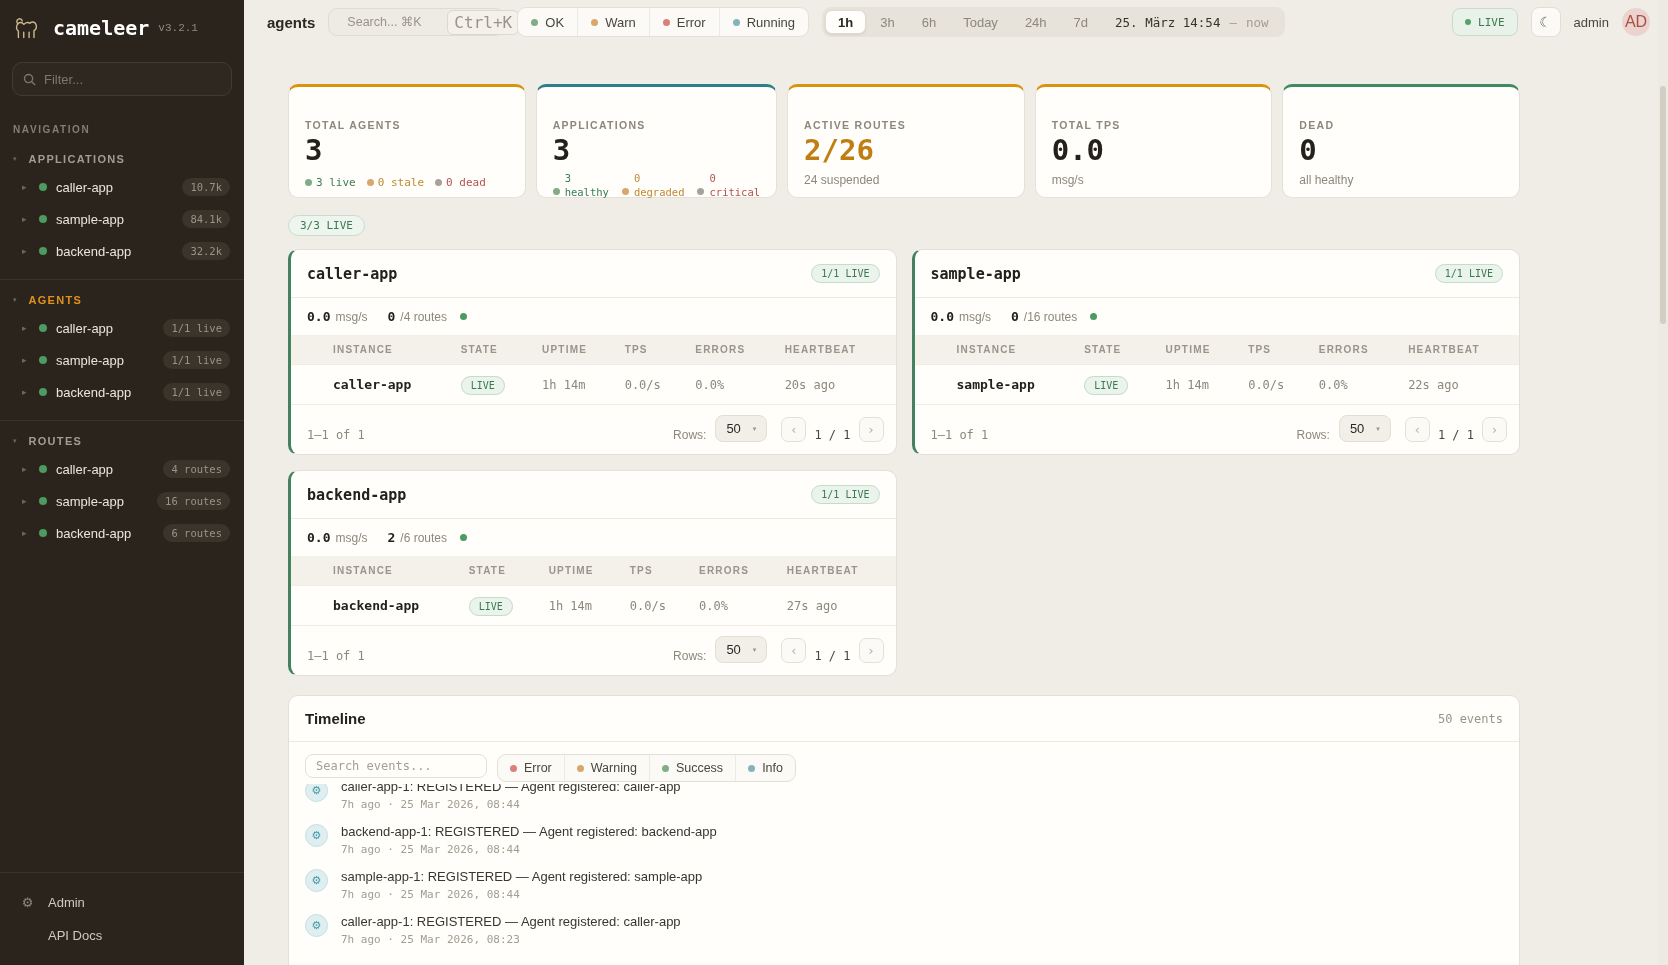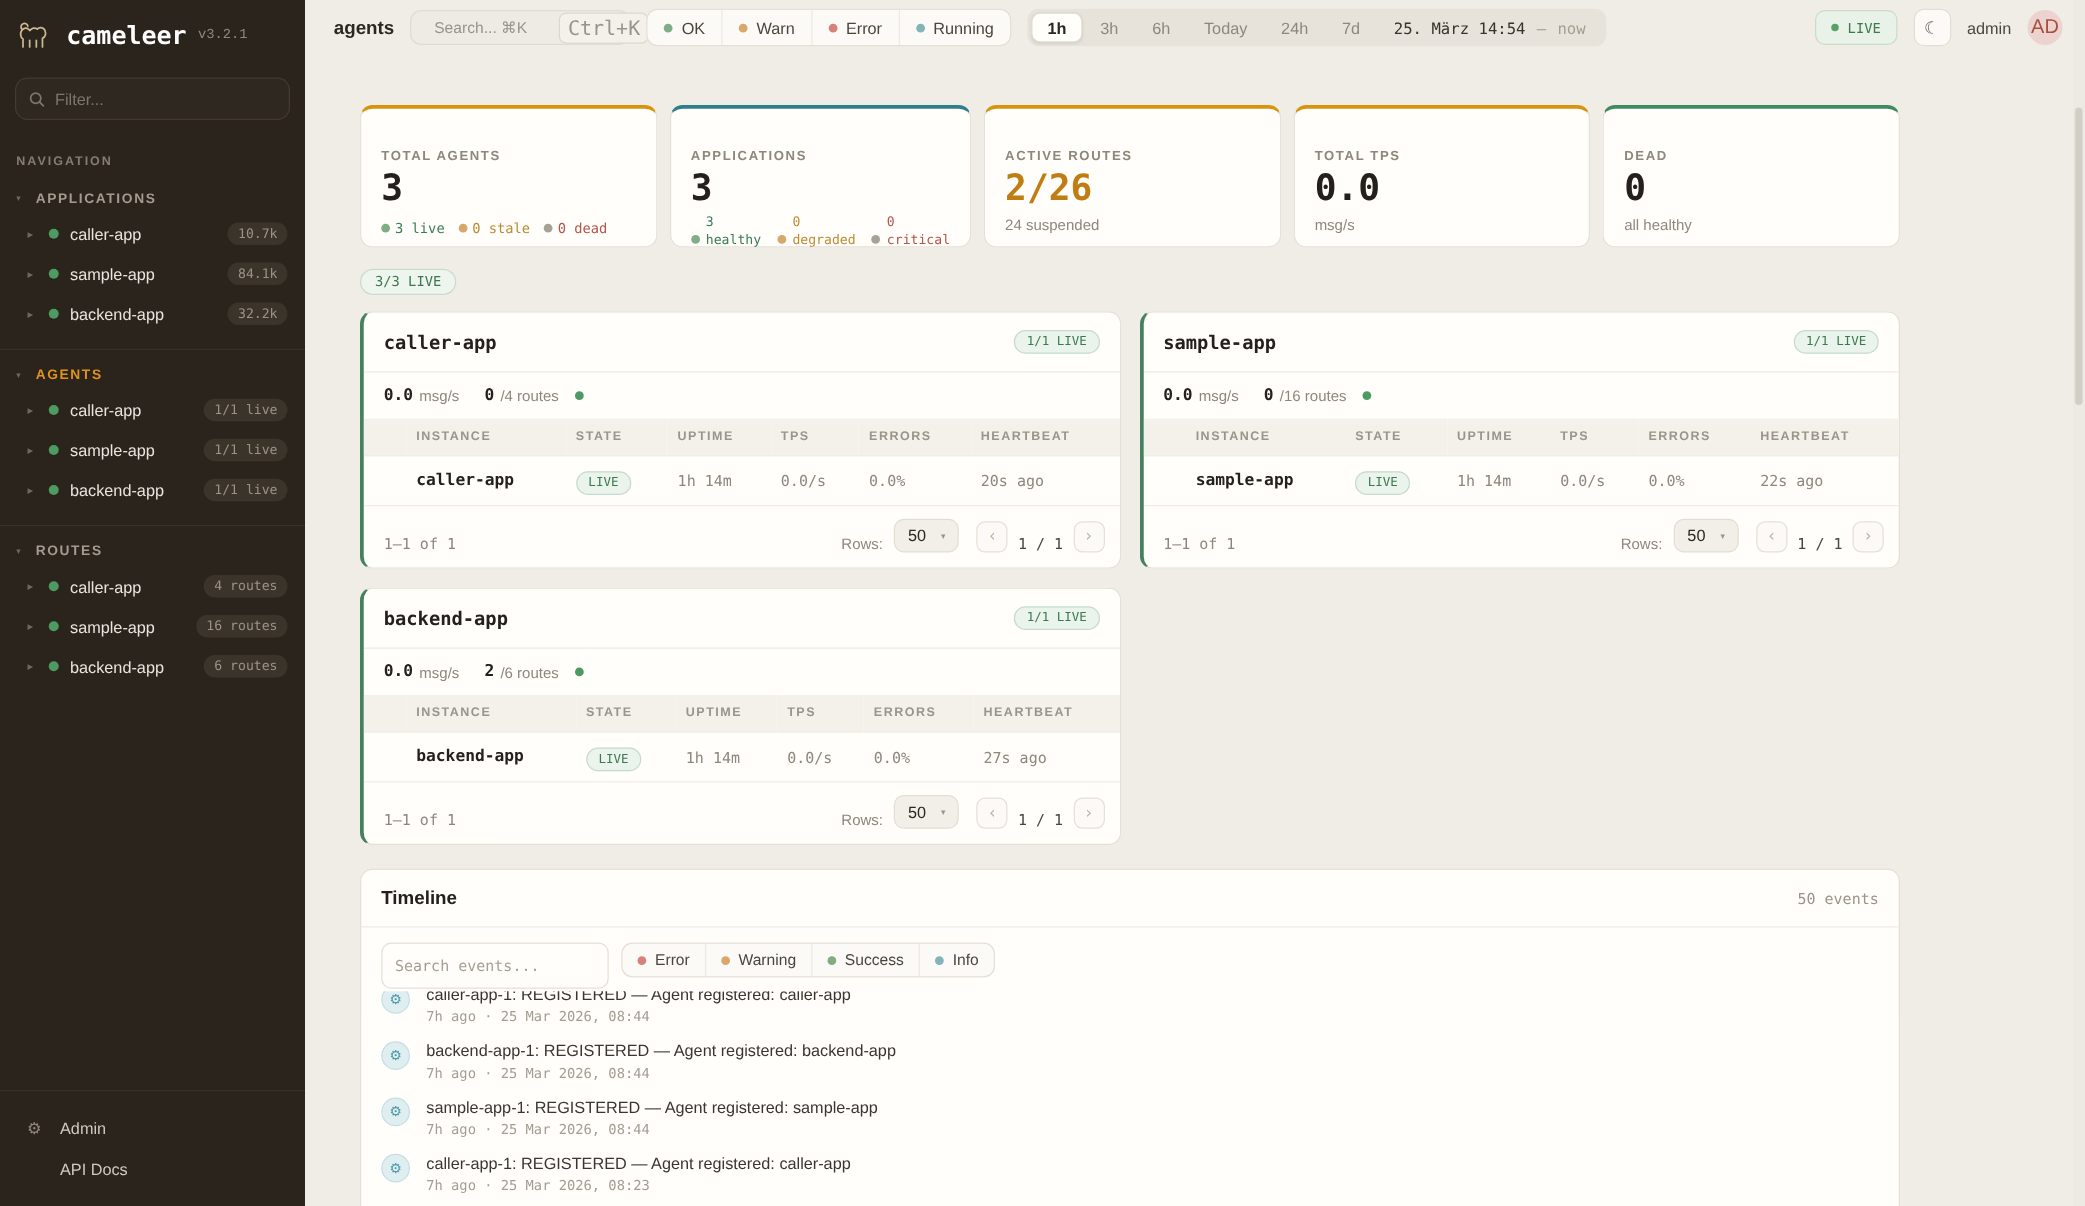--- a/index.html
+++ b/index.html
@@ -102,21 +102,21 @@
   .page-btn{width:25px;height:25px;border:1px solid #e5e1d7;background:#fbfaf6;border-radius:7px;display:flex;align-items:center;justify-content:center;color:#b9b2a5;margin-left:14px;cursor:pointer;font-size:13px}
   .page-btn.next{margin-left:8px}
   .page-info{color:#4a463e;margin-left:8px}
 
   
   .timeline-card{width:1232px;margin-top:19px;background:#fffefb;border:1px solid #e4e0d7;border-radius:10px;height:420px;overflow:hidden}
   .tl-head{display:flex;justify-content:space-between;align-items:center;padding:14px 16px;border-bottom:1px solid #eeeae2}
   .tl-title{font-weight:bold;font-size:15px;color:#24211c}
   .tl-count{font-family:"DejaVu Sans Mono",monospace;font-size:12px;color:#9a948a}
   .tl-filter{display:flex;gap:10px;padding:12px 16px 2px}
-  .tl-search{width:182px;height:37px;border:1px solid #e4e0d6;border-radius:8px;background:#fffefb;padding:0 10px;font-family:"DejaVu Sans Mono",monospace;font-size:12px;color:#5a554c;outline:none}
+  .tl-search{width:182px;height:24px;border:1px solid #e4e0d6;border-radius:8px;background:#fffefb;padding:0 10px;font-family:"DejaVu Sans Mono",monospace;font-size:12px;color:#5a554c;outline:none}
   .tl-search::placeholder{color:#a59e92}
   .tl-chips{height:28px}
   .tl-chips .chip{font-size:12.5px;padding:0 12px}
   .tl-events{padding:4px 16px 0;overflow:hidden;height:236px}
   .event{display:flex;gap:13px;margin-top:13px}
   .event.clipped{margin-top:-9px}
   .ev-icon{width:23px;height:23px;border-radius:50%;background:#dfeef0;border:1px solid #c5dfe2;color:#4b9aa6;font-size:11px;display:flex;align-items:center;justify-content:center;flex:none}
   .ev-title{font-size:13px;color:#3a362f}
   .ev-time{font-family:"DejaVu Sans Mono",monospace;font-size:11px;color:#a39d92;margin-top:4px}
 

